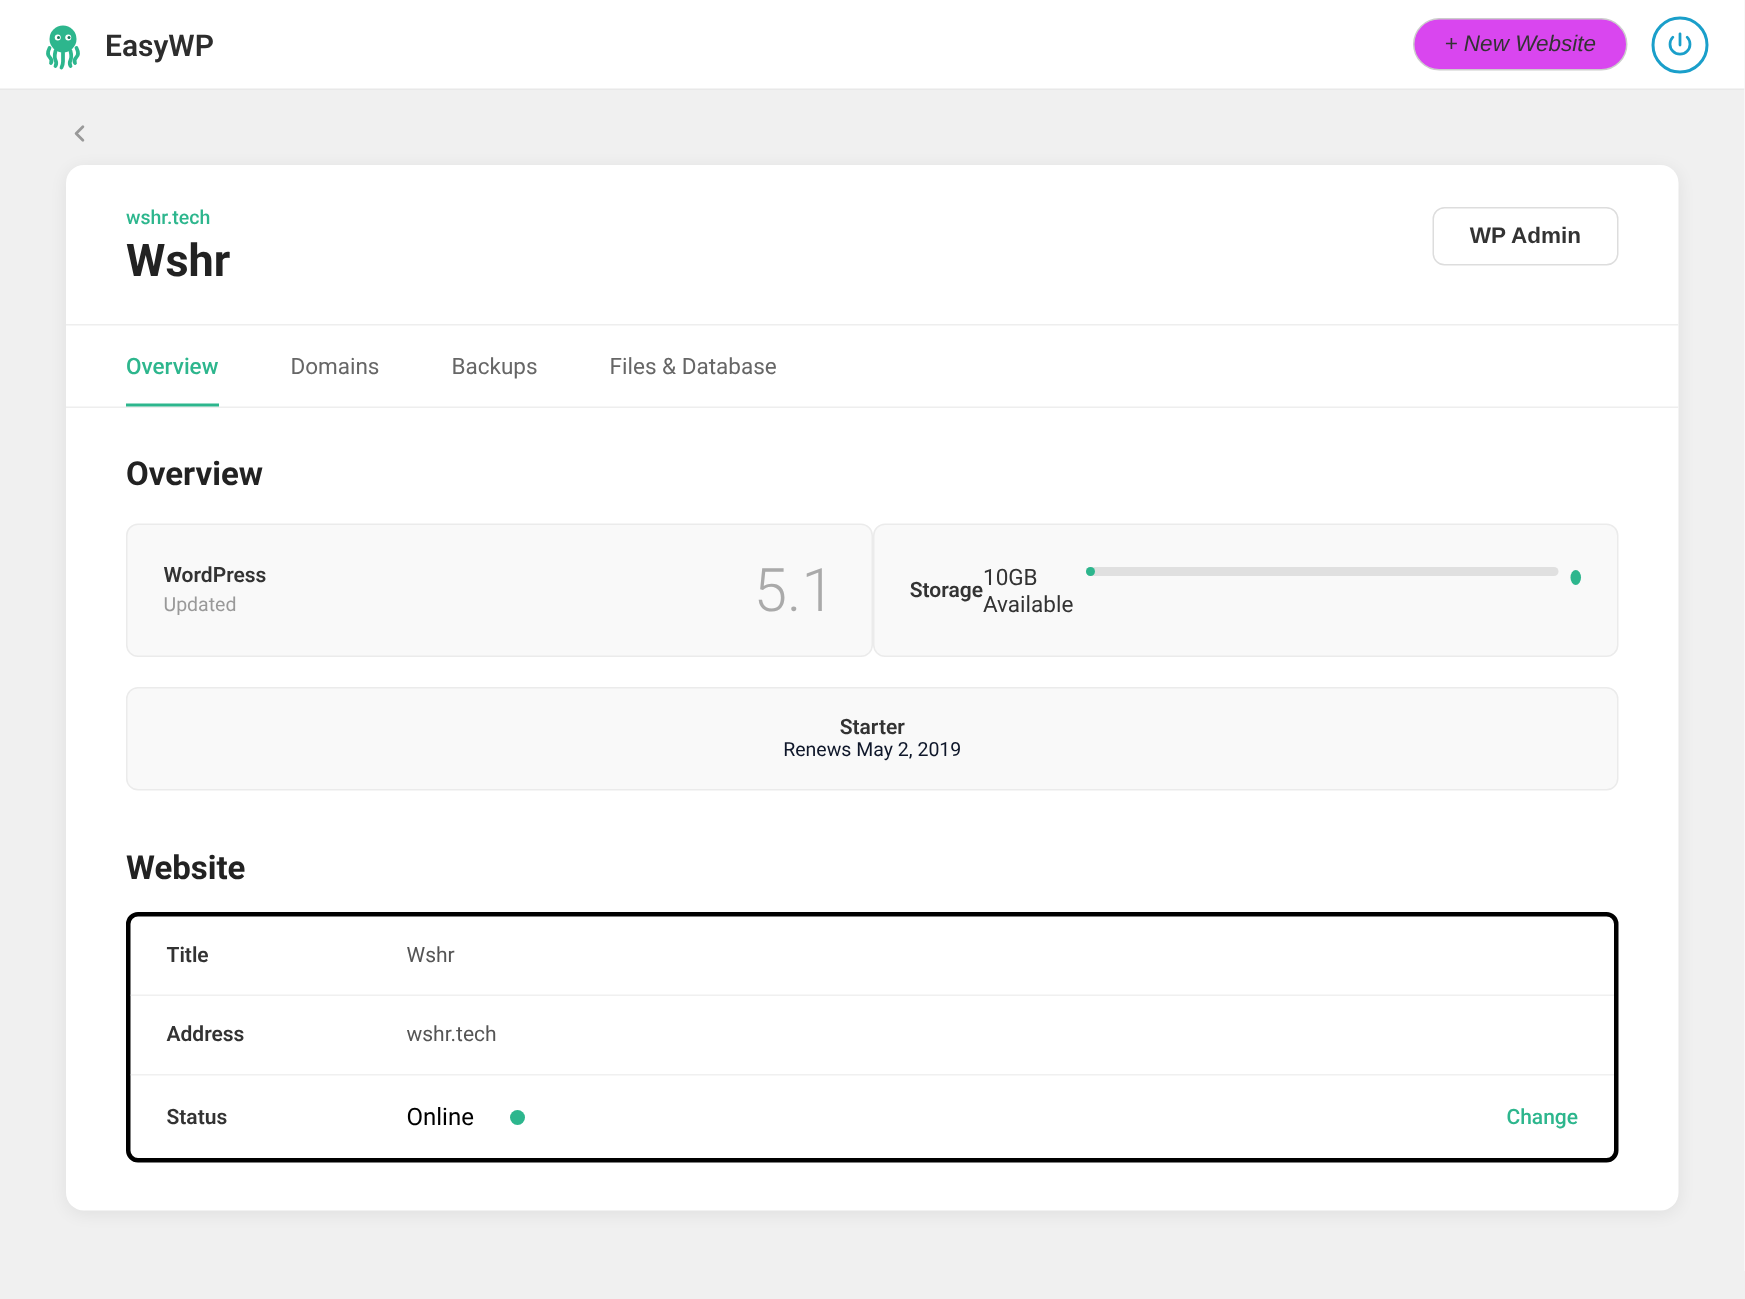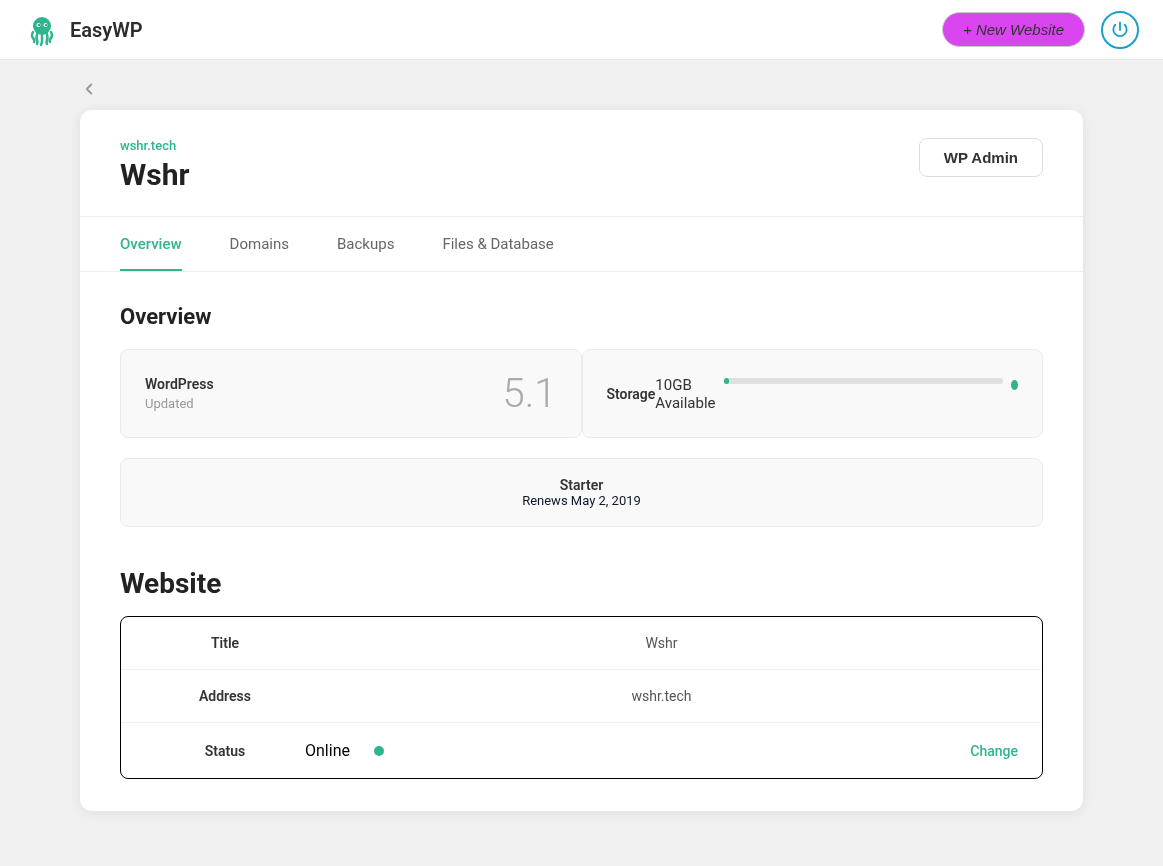--- a/index.html
+++ b/index.html
@@ -59,21 +59,21 @@
       justify-content: center;
       cursor: pointer;
     }
     .power-icon-circle svg {
       width: 20px;
       height: 20px;
     }
 
     
     .main-content {
-      padding: 20px 80px;
+      padding: 20px 44px;
     }
 
     .back-arrow {
       display: inline-flex;
       align-items: center;
       margin-bottom: 12px;
       cursor: pointer;
       color: #999;
       font-size: 20px;
     }
@@ -243,31 +243,30 @@
       font-weight: 600;
       color: #333;
     }
     .plan-renews {
       font-size: 13px;
       color: #0f172a;
     }
 
     
     .website-section-title {
-      font-size: 28px;
+      font-size: 22px;
       font-weight: 700;
       color: #222;
       margin-bottom: 16px;
     }
     .website-table {
       width: 100%;
-      border: 1px solid #000000;
+      border: 3px solid #000000;
       border-radius: 8px;
       overflow: hidden;
-      text-align: center;
     }
     .website-table-row {
       display: flex;
       align-items: center;
       padding: 18px 24px;
       border-bottom: 1px solid #f0f0f0;
     }
     .website-table-row:last-child {
       border-bottom: none;
     }

